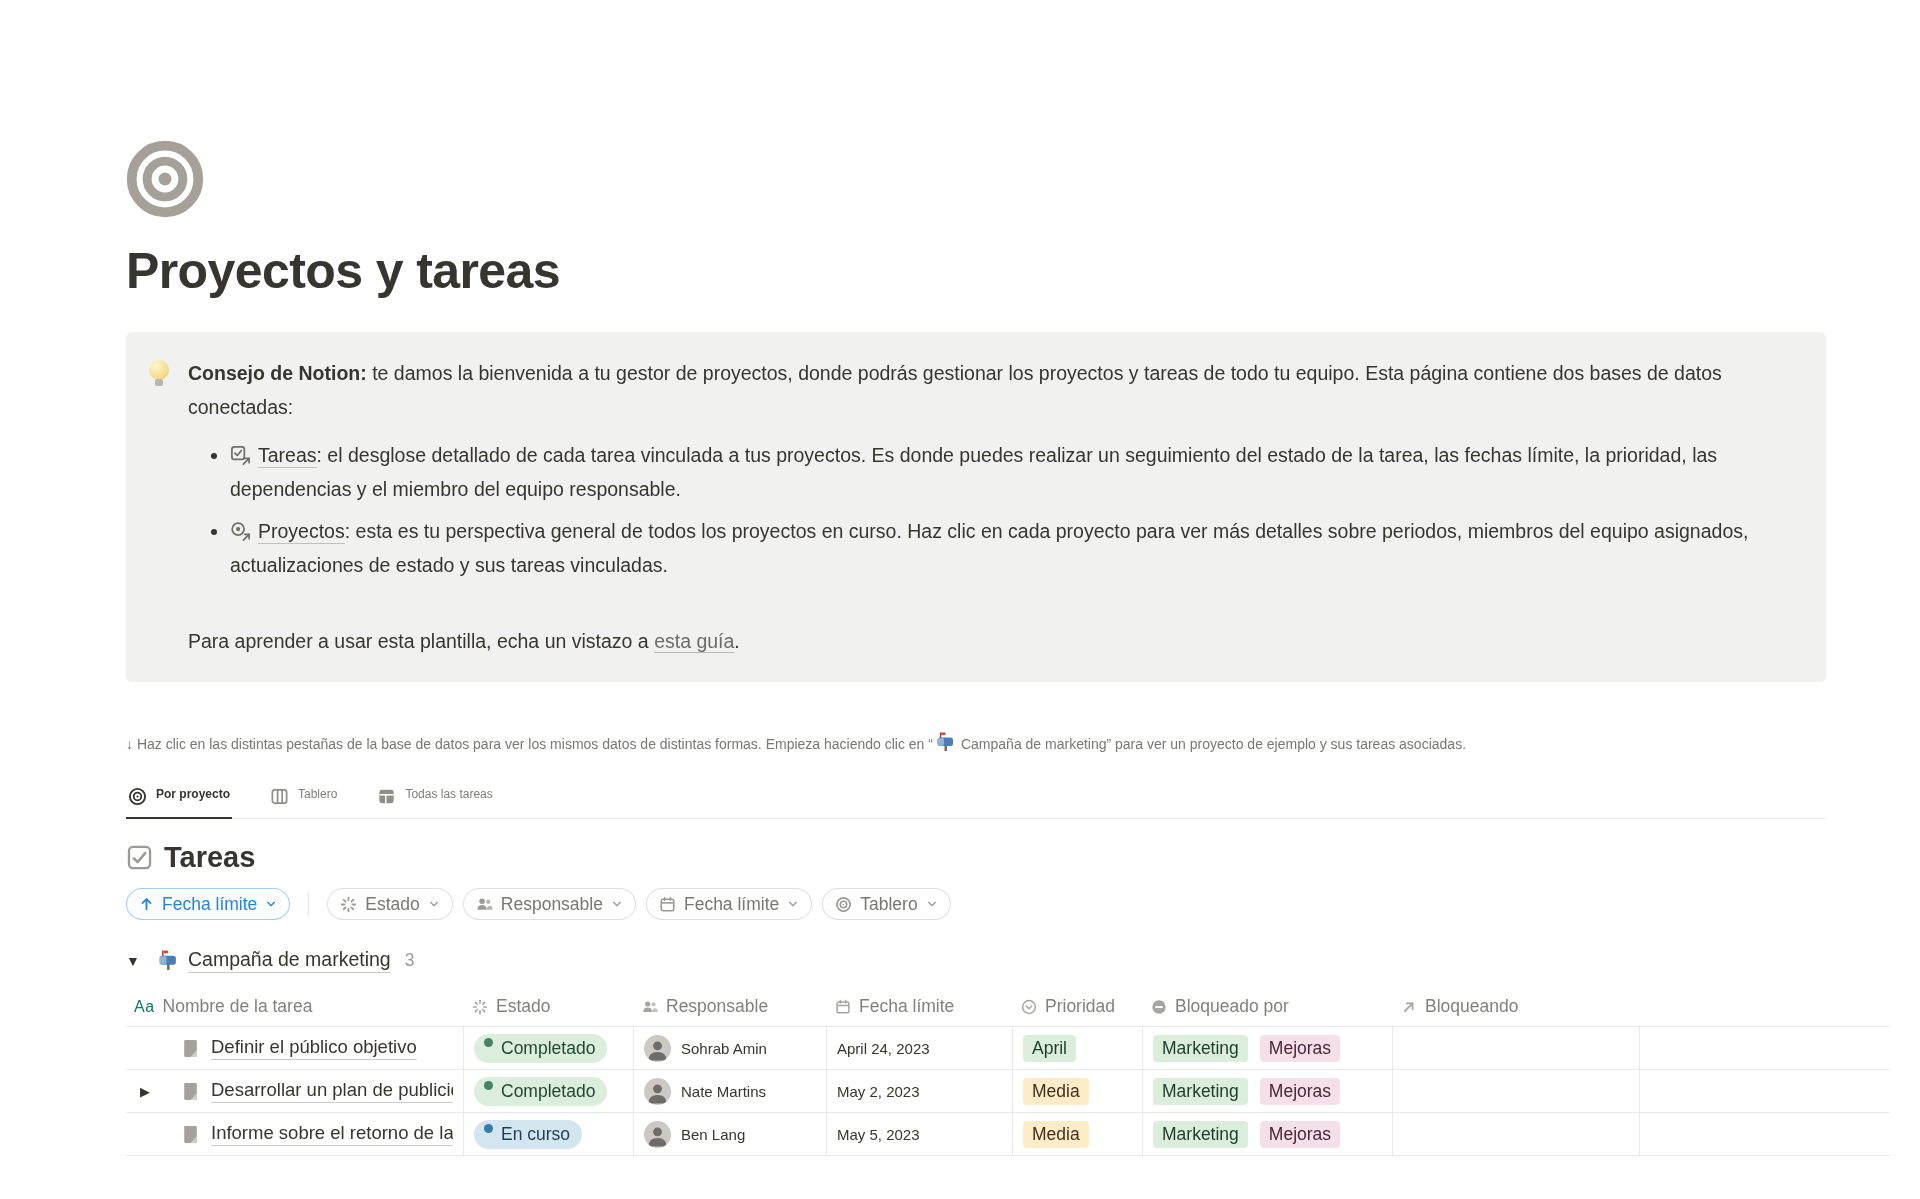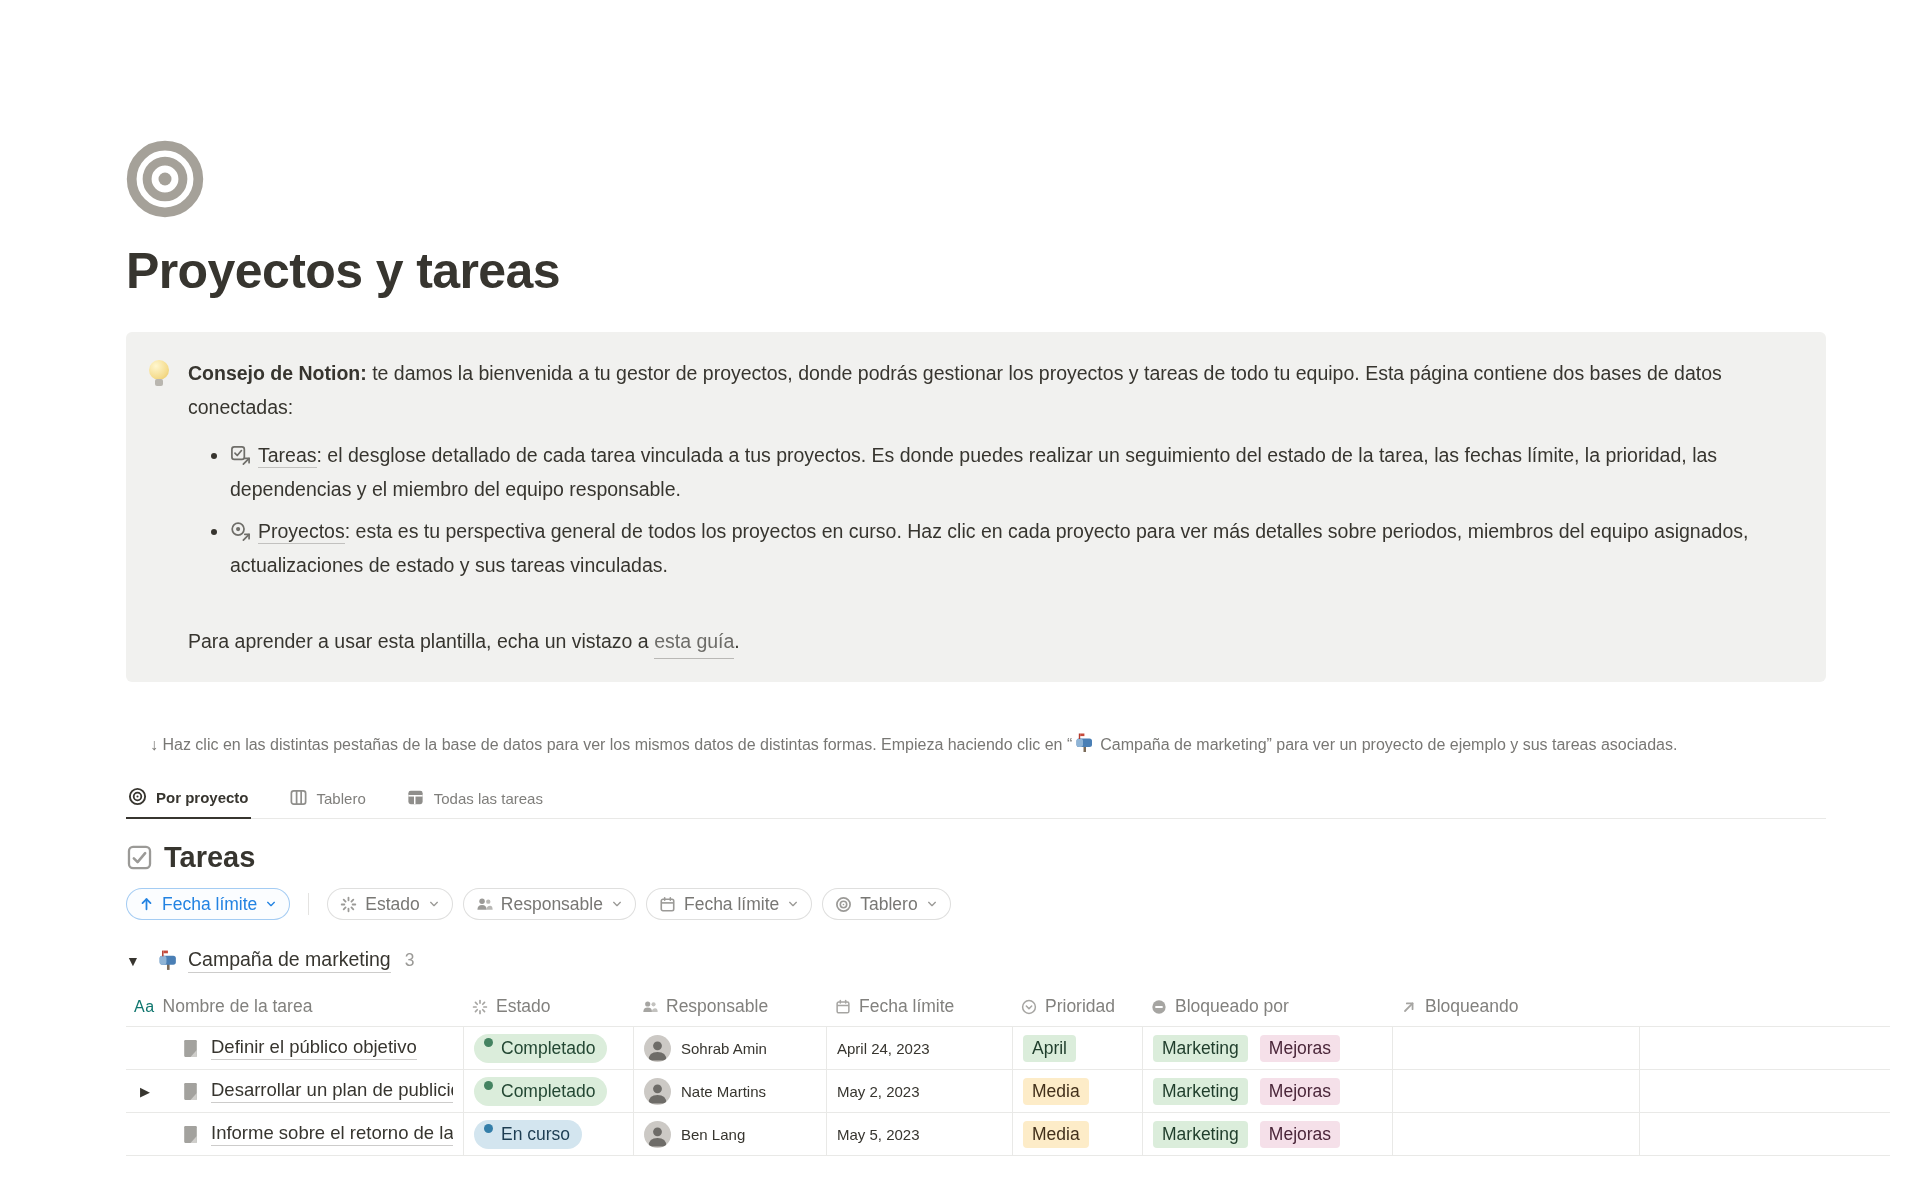--- a/index.html
+++ b/index.html
@@ -16,31 +16,31 @@
     padding:24px 24px 24px 20px; font-size:19.5px; line-height:34px; display:flex; gap:16px; }
   .bulb { width:26px; height:34px; position:relative; flex:0 0 26px; }
   .bulb .glass { position:absolute; top:4px; left:3px; width:20px; height:20px; border-radius:50%;
     background:radial-gradient(circle at 35% 30%, #fff7cf, #f5dd90 60%, #e8c45c); }
   .bulb .base { position:absolute; top:23px; left:9px; width:8px; height:7px; background:#b9b6af; border-radius:2px; }
   .callout-body { flex:1; }
   .callout b { font-weight:700; }
   .callout ul { margin-top:14px; padding-left:42px; }
   .callout li { margin-bottom:8px; }
   .inline-link { border-bottom:1px solid rgba(55,53,47,0.25); padding-bottom:1px; }
-  .muted-link { color:#6d6c68; border-bottom:1px solid rgba(55,53,47,0.3); padding-bottom:6px; }
+  .muted-link { color:#6d6c68; border-bottom:1px solid rgba(55,53,47,0.3); padding-bottom:0; }
   .callout-footer { margin-top:42px; }
   .li-icon { vertical-align:-4px; margin-right:7px; }
 
   
-  .instruction { margin-top:46px; width:1700px; color:#787774; font-size:16px; line-height:33px;margin-left:24px; }
+  .instruction { margin-top:46px; width:1700px; color:#787774; font-size:14px; line-height:33px; }
   .mailbox { vertical-align:-4px; margin:0 5px 0 1px; }
 
   
   .tabs { margin-top:22px; width:1700px; display:flex; gap:36px; border-bottom:1px solid #e9e9e7; }
-  .tab { display:flex; align-items:flex-end; gap:9px; font-size:15px; color:#7f7e7b;
+  .tab { display:flex; align-items:flex-start; gap:9px; font-size:12px; color:#7f7e7b;
     padding:4px 2px 11px 2px; cursor:pointer; }
   .tab.active { color:#37352f; font-weight:600; border-bottom:2.5px solid #37352f; margin-bottom:-1px; }
   .tab svg { display:block; }
 
   
   .db-heading { margin-top:22px; display:flex; align-items:center; gap:11px; font-size:29px; font-weight:700; }
 
   
   .toolbar { margin-top:14px; display:flex; align-items:center; gap:10px; }
   .chip { display:inline-flex; align-items:center; gap:8px; height:32px; padding:0 12px;

